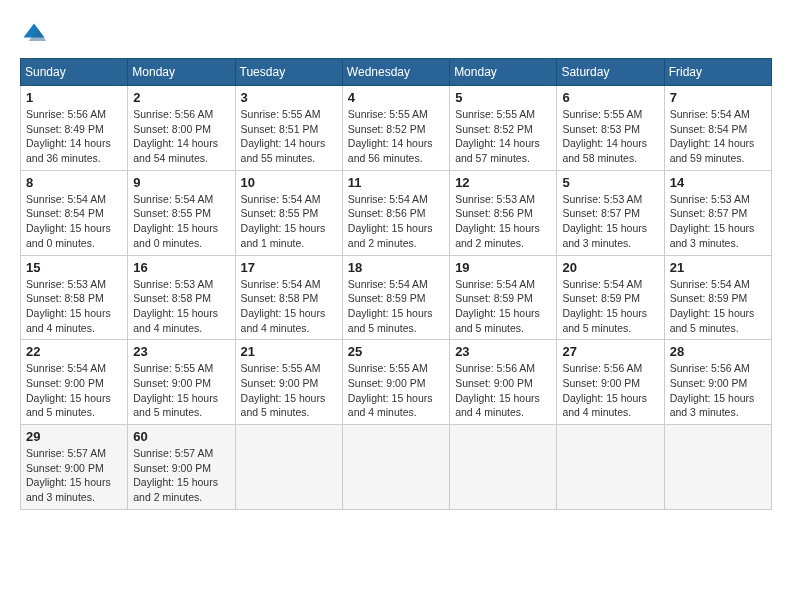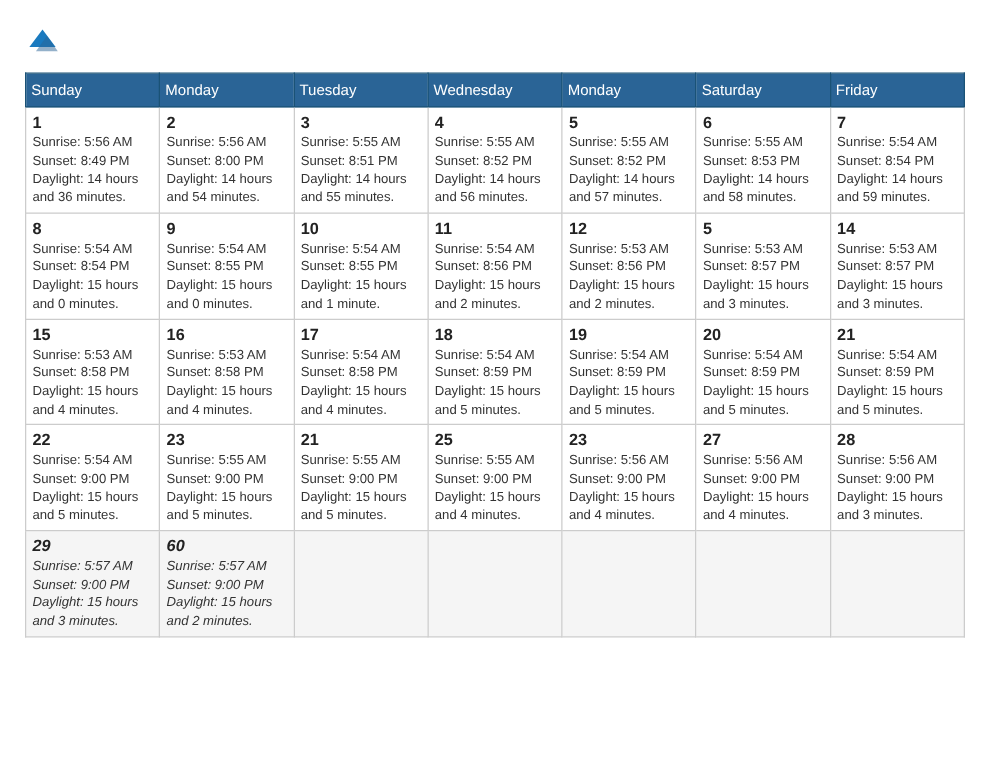--- a/index.html
+++ b/index.html
@@ -70,21 +70,20 @@
     .calendar td {
       border: 1px solid #ccc;
       vertical-align: top;
       padding: 4px 5px;
       width: 107px;
       min-height: 80px;
       background: #fff;
     }
     .calendar tr:last-child td {
       background: #f5f5f5;
-      font-style: italic;
     }
     .day-num {
       font-size: 13px;
       font-weight: bold;
       color: #222;
       display: block;
       margin-bottom: 2px;
     }
     .day-info {
       color: #333;

